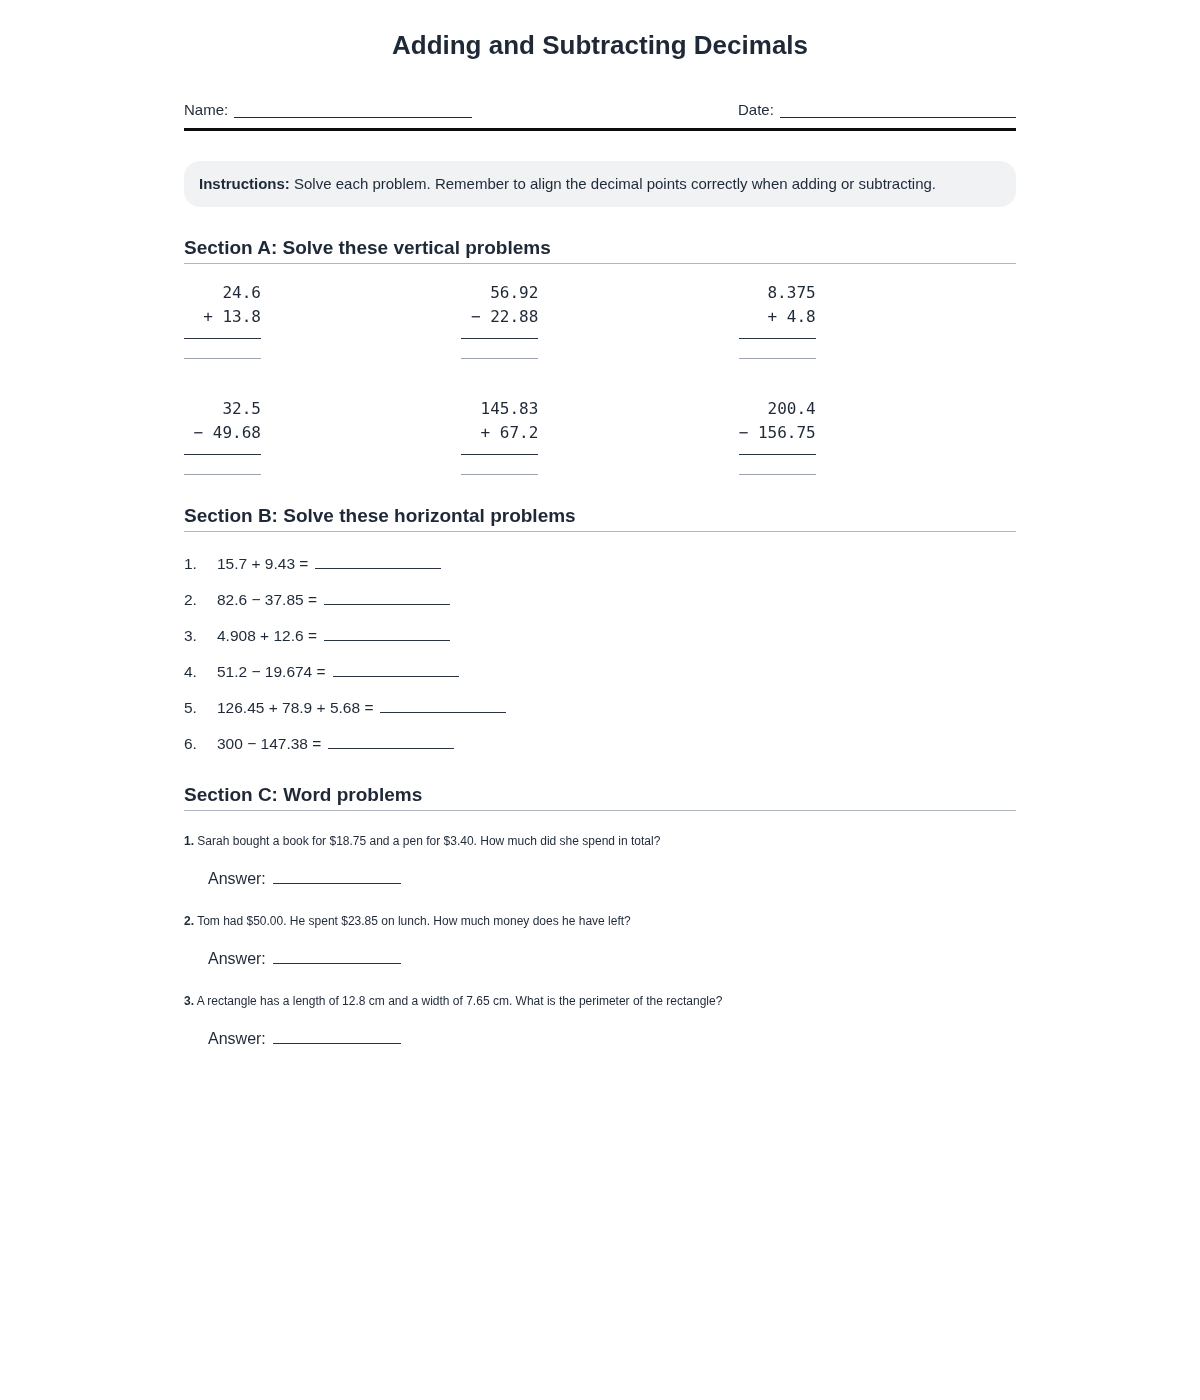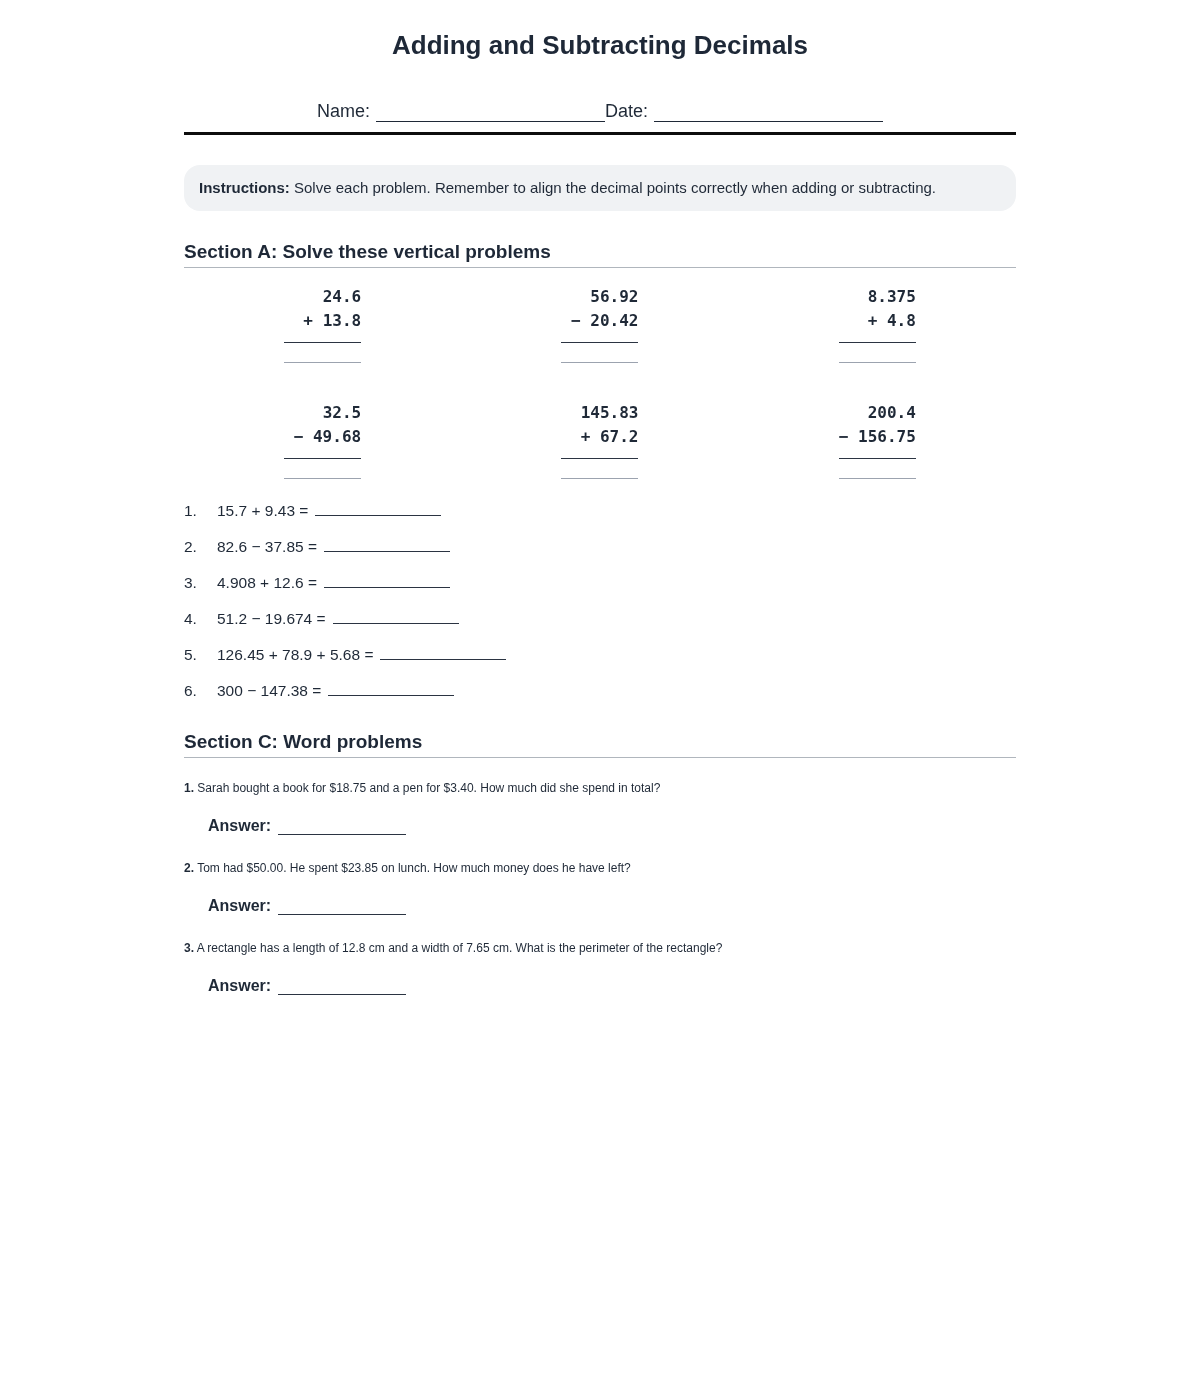--- a/index.html
+++ b/index.html
@@ -18,23 +18,23 @@
   }
   h1.title {
     text-align: center;
     font-size: 26px;
     font-weight: bold;
     color: #1e2837;
     margin-bottom: 30px;
   }
   .namedate {
     display: flex;
-    justify-content: center;
+    justify-content: space-between;
     align-items: flex-end;
-    font-size: 18px;
+    font-size: 15px;
     margin-top: 40px;
   }
   .nd-group { display: flex; align-items: flex-end; }
   .nd-group.name { width: 288px; }
   .nd-group.date { width: 278px; }
   .nd-label { white-space: nowrap; padding-right: 6px; }
   .nd-line { flex: 1; border-bottom: 1.5px solid #1f2937; height: 14px; }
   .thick-rule {
     border-bottom: 3px solid #0d0d0d;
     margin-top: 10px;
@@ -56,21 +56,21 @@
     padding-bottom: 4px;
     border-bottom: 1px solid #b0b6bd;
   }
   
   .vgrid {
     margin-top: 17px;
     display: grid;
     grid-template-columns: repeat(3, 1fr);
     row-gap: 38px;
   }
-  .vcell { display: flex; justify-content: center; font-weight: bold; }
+  .vcell { display: flex; justify-content: flex-start; }
   .vprob {
     font-family: "DejaVu Sans Mono", "Liberation Mono", monospace;
     font-size: 16px;
     line-height: 24px;
     text-align: right;
     min-width: 77px;
   }
   .vsum {
     border-bottom: 1.5px solid #2b3442;
     width: 77px;
@@ -104,22 +104,21 @@
   
   .wlist { margin-top: 20px; }
   .wprob { margin-bottom: 23px; }
   .wtext { font-size: 12px; line-height: 21px; }
   .wtext .wnum { font-weight: bold; }
   .wanswer {
     margin-top: 18px;
     margin-left: 24px;
     font-size: 16px;
     display: flex;
-    align-items: flex-end;
-    font-weight: bold;
+    align-items: flex-start;
   }
   .wanswer .hblank { width: 128px; }
 </style>
 </head>
 <body>
 
 <div class="content">
 
   <h1 class="title">Adding and Subtracting Decimals</h1>
 
@@ -147,21 +146,21 @@
       <div class="vtop">24.6</div>
       <div class="vbot">+ 13.8</div>
       <div class="vsum"></div>
       <div class="vans"></div>
     </div>
   </div>
 
   <div class="vcell">
     <div class="vprob">
       <div class="vtop">56.92</div>
-      <div class="vbot">− 20.42</div>
+      <div class="vbot">− 22.88</div>
       <div class="vsum"></div>
       <div class="vans"></div>
     </div>
   </div>
 
   <div class="vcell">
     <div class="vprob">
       <div class="vtop">8.375</div>
       <div class="vbot">+ 4.8</div>
       <div class="vsum"></div>
@@ -190,20 +189,21 @@
   <div class="vcell">
     <div class="vprob">
       <div class="vtop">200.4</div>
       <div class="vbot">− 156.75</div>
       <div class="vsum"></div>
       <div class="vans"></div>
     </div>
   </div>
 </div>
 
+  <h2 class="section-heading">Section B: Solve these horizontal problems</h2>
   <div class="hlist" id="section-b-list">
   <div class="hitem">
     <span class="hnum">1.</span>
     <span class="hexp">15.7 + 9.43 =</span>
     <span class="hblank"></span>
   </div>
 
   <div class="hitem">
     <span class="hnum">2.</span>
     <span class="hexp">82.6 − 37.85 =</span>

